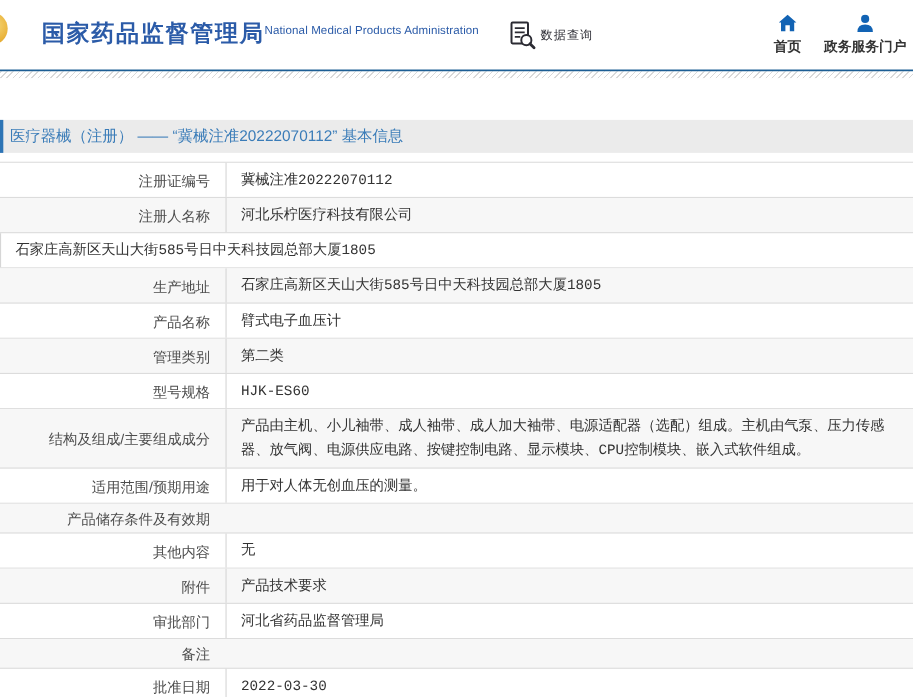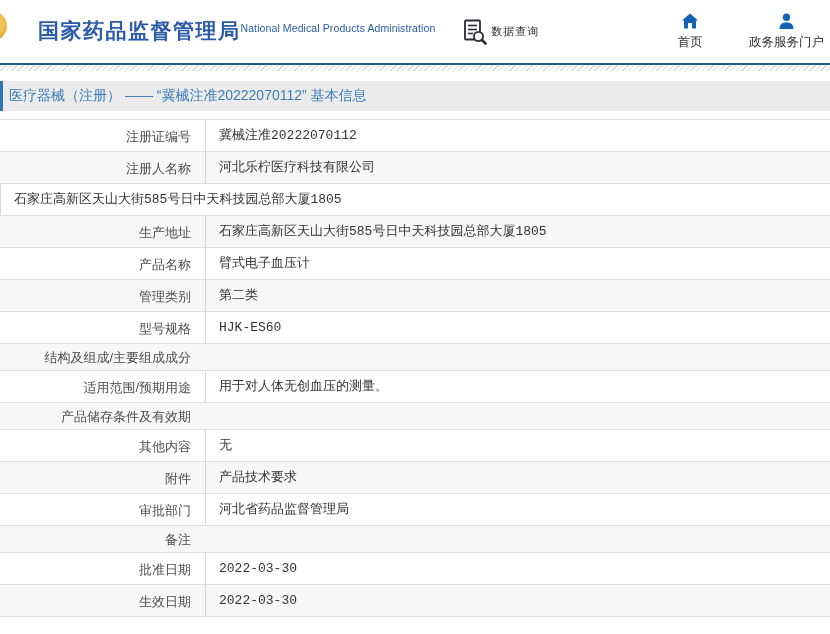--- a/index.html
+++ b/index.html
@@ -8,33 +8,33 @@
 
   
   .header { position:relative; height:63px; background:#fff; display:flex; align-items:center; }
   .emblem { position:absolute; left:-23px; top:11px; width:30px; height:30px; border-radius:50%;
     background:radial-gradient(circle at 60% 40%, #f6d879 0%, #e9b23a 55%, #d79a22 100%); }
   .brand { margin-left:38px; display:flex; flex-direction:row; line-height:1.05; }
   .brand-title { font-size:21px; font-weight:bold; color:#2b5ba8; letter-spacing:1.5px; }
   .brand-sub { font-size:10.5px; color:#2b5ba8; margin-top:3px; letter-spacing:0.1px; }
   .query { display:flex; align-items:center; margin-left:28px; gap:3px; cursor:pointer; }
   .query-label { font-size:11px; color:#2b2b33; font-weight:500; letter-spacing:1px; }
-  .top-nav { margin-left:auto; display:flex; gap:36px; padding-right:6px; }
+  .top-nav { margin-left:auto; display:flex; gap:10px; padding-right:6px;font-weight:bold; }
   .top-nav-item { display:flex; flex-direction:column; align-items:center; gap:5px; cursor:pointer; min-width:46px; }
   .top-nav-item .lbl { font-size:12.5px; color:#333; white-space:nowrap; }
 
   
   .blue-rule { height:2px; background:#1d5e94; }
   .hatch { height:6px;
     background:repeating-linear-gradient(135deg,#d9d9d9 0,#d9d9d9 1px,#ffffff 1px,#ffffff 4px); }
   .gap10 { height:10px; }
 
   
   .breadcrumb { height:30px; background:#ebebeb; border-left:3px solid #2d74b5;
-    display:flex; align-items:center; padding-left:6px; margin-bottom:8px; }
+    display:flex; align-items:center; padding-left:6px; margin-bottom:8px;margin-top:28px; }
   .breadcrumb span { font-size:14px; color:#3a7cb8; }
 
   
   .info-table { width:100%; border-top:1px solid #dcdcdc; }
   .row { display:flex; border-bottom:1px solid #dcdcdc; min-height:26px; align-items:stretch; }
   .row:nth-child(even) { background:#f7f7f7; }
   .cell-label { width:205px; flex:0 0 205px; text-align:right; padding:5px 14px 4px 4px;
     font-size:13px; color:#4d4d4d; line-height:17px;
     display:flex; justify-content:flex-end; align-items:center; gap:2px; }
   .cell-value { flex:1; border-left:1px solid #d6d6d6; padding:5px 10px 4px 13px;
@@ -117,20 +117,21 @@
   <div class="row">
       <div class="cell-label">管理类别</div>
       <div class="cell-value">第二类</div>
     </div>
   <div class="row">
       <div class="cell-label">型号规格</div>
       <div class="cell-value">HJK-ES60</div>
     </div>
   <div class="row">
       <div class="cell-label">结构及组成/主要组成成分</div>
+      <div class="cell-value" style="line-height:22px;">产品由主机、小儿袖带、成人袖带、成人加大袖带、电源适配器（选配）组成。主机由气泵、压力传感器、放气阀、电源供应电路、按键控制电路、显示模块、CPU控制模块、嵌入式软件组成。</div>
     </div>
   <div class="row">
       <div class="cell-label">适用范围/预期用途</div>
       <div class="cell-value">用于对人体无创血压的测量。</div>
     </div>
   <div class="row no-divider">
       <div class="cell-label">产品储存条件及有效期</div>
       <div class="cell-value"></div>
     </div>
   <div class="row">

